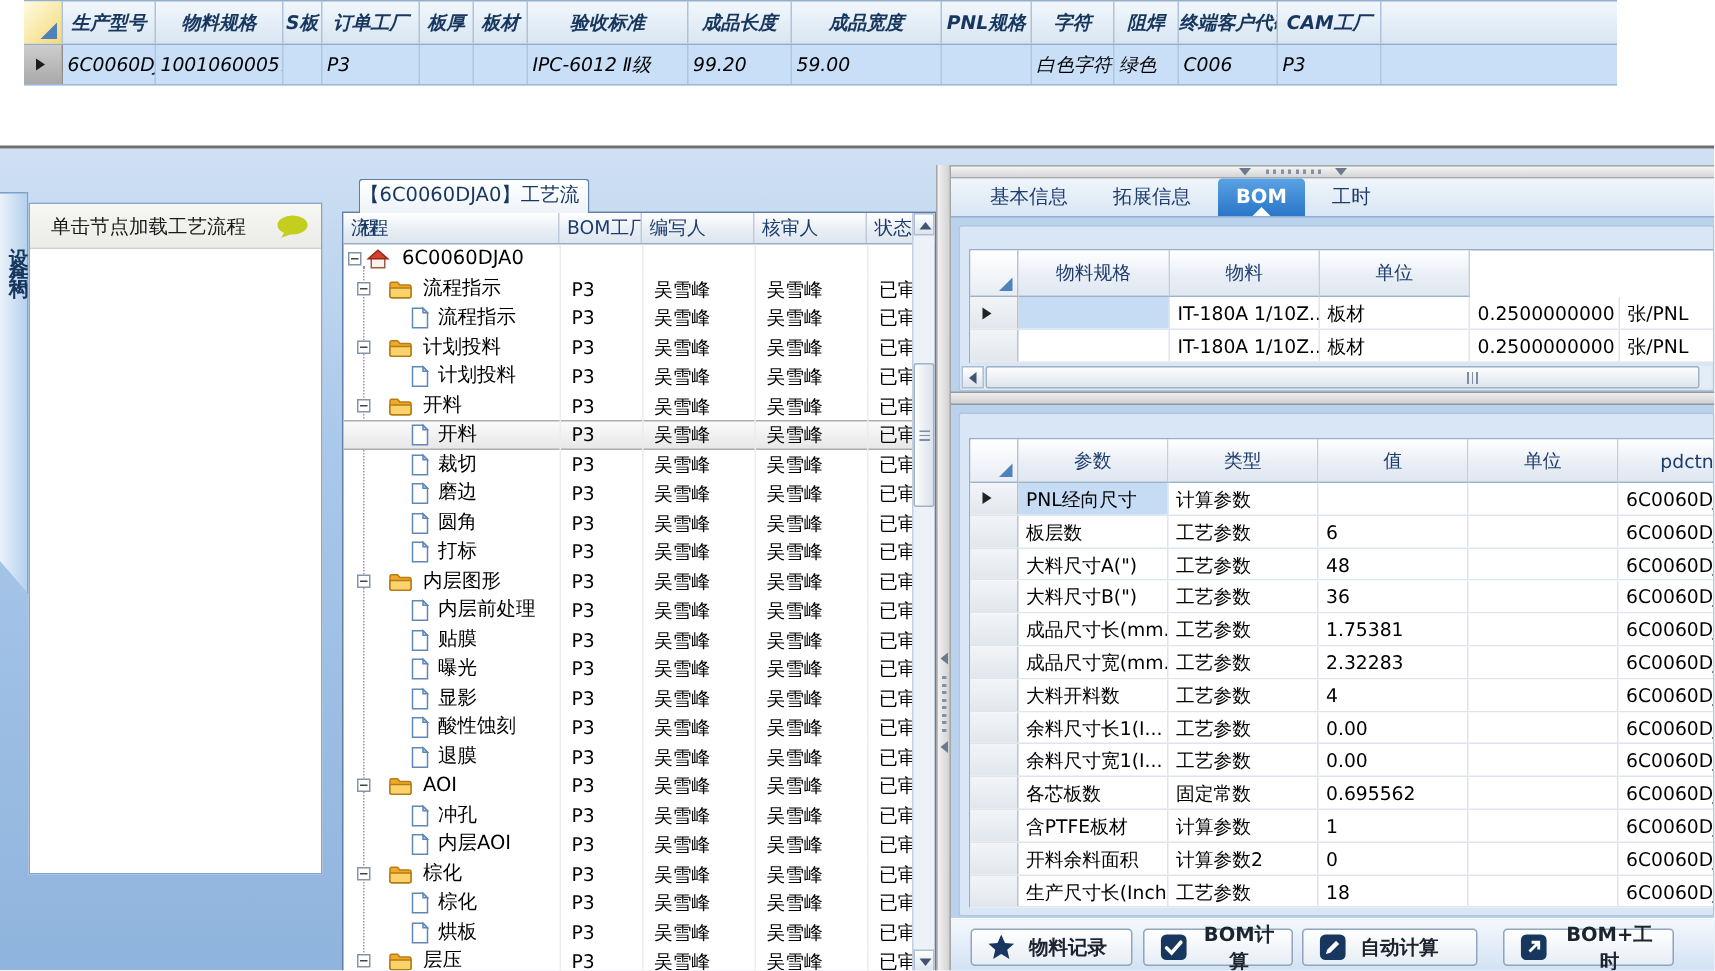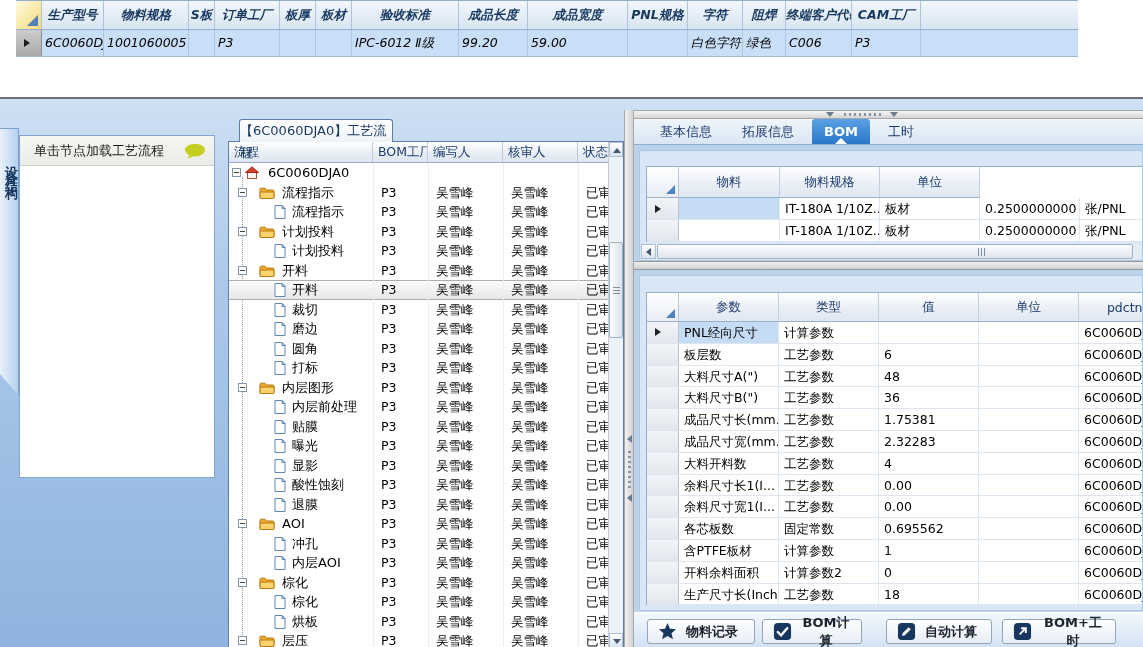--- a/index.html
+++ b/index.html
@@ -32,21 +32,21 @@
           background:linear-gradient(180deg,#cfe0f3 0%,#aac8ea 35%,#8fb4dd 100%); }
 
   
   .vtab { position:absolute; left:0; top:29px; width:19px; height:268px;
           background:linear-gradient(90deg,#eaf2fb,#b5d0ee); border:1px solid #7ba2cc; border-left:none;
           clip-path:polygon(0 0,100% 0,100% 100%,0 calc(100% - 22px)); }
   .vtab span { position:absolute; left:2px; top:26px; writing-mode:vertical-rl; letter-spacing:7px;
                font-size:13px; color:#17375e; font-weight:bold; }
 
   
-  .left-panel { position:absolute; left:19px; top:36px; width:196px; height:343px;
+  .left-panel { position:absolute; left:19px; top:36px; width:196px; height:448px;
                 background:#fff; border:1px solid #86a7cd; }
   .lp-head { height:30px; background:linear-gradient(#f6f6f4,#ebebe7); border-bottom:1px solid #cfcfcb;
              display:flex; align-items:center; padding:0 8px 0 14px; }
   .lp-text { flex:1; color:#1a1a1a; font-size:13px; }
   .bubble-icon { width:22px; height:16px; flex:none; }
   .lp-body { position:absolute; left:0; top:30px; right:0; bottom:0; background:#fff; }
 
   
   .flow-tab { position:absolute; left:239px; top:20px; width:154px; height:23px; background:linear-gradient(#ffffff,#eef3f9);
               border:1px solid #5f7ea6; border-bottom:none; border-radius:3px 3px 0 0; z-index:3;
@@ -140,21 +140,21 @@
   .midsplit { position:absolute; left:0; top:116px; width:509px; height:9px; background:linear-gradient(#efefef,#d0d0d0);
               border-top:1px solid #979797; border-bottom:1px solid #979797; }
 
   
   .btnbar { position:absolute; left:0; top:467px; width:509px; height:38px; background:linear-gradient(#f3f8fd,#cfe0f3); border-top:1px solid #fff; }
   .act { position:absolute; top:6px; height:25px; background:linear-gradient(#ffffff,#e7edf5); border:1px solid #93a5ba;
          border-radius:3px; display:flex; align-items:center; padding:0 10px; gap:9px;
          font-family:inherit; font-size:13px; font-weight:600; color:#1c2430; cursor:pointer; }
   .bicon { width:19px; height:19px; flex:none; }
   .bicon svg { width:19px; height:19px; display:block; }
-  .act-1{left:13px;width:108px} .act-2{left:128px;width:100px} .act-3{left:252px;width:106px} .act-4{left:368px;width:114px}
+  .act-1{left:13px;width:108px} .act-2{left:128px;width:100px} .act-3{left:234px;width:117px} .act-4{left:368px;width:114px}
 </style>
 </head>
 <body>
 
 <div id="root">
 
   <div class="order-grid">
     <div class="ogrow og-h">
       <div class="og-corner">
           <i class="tri"></i>
@@ -705,23 +705,23 @@
     <div class="detail-body">
 
       <div class="zone zone-top">
         <div class="grid bom-grid">
           <div class="g-h">
             <div class="g-corner">
                 <i class="tri2"></i>
               </div>
 
 
+              <span class="g-hc">物料规格</span>
+
               <span class="g-hc">物料</span>
-
-              <span class="g-hc">物料规格</span>
 
 
               <span class="g-hc">单位</span>
 
           </div>
           <div class="g-body">
 
               <div class="g-r">
                 <div class="g-ind">
                   <i class="arr-r"></i>

